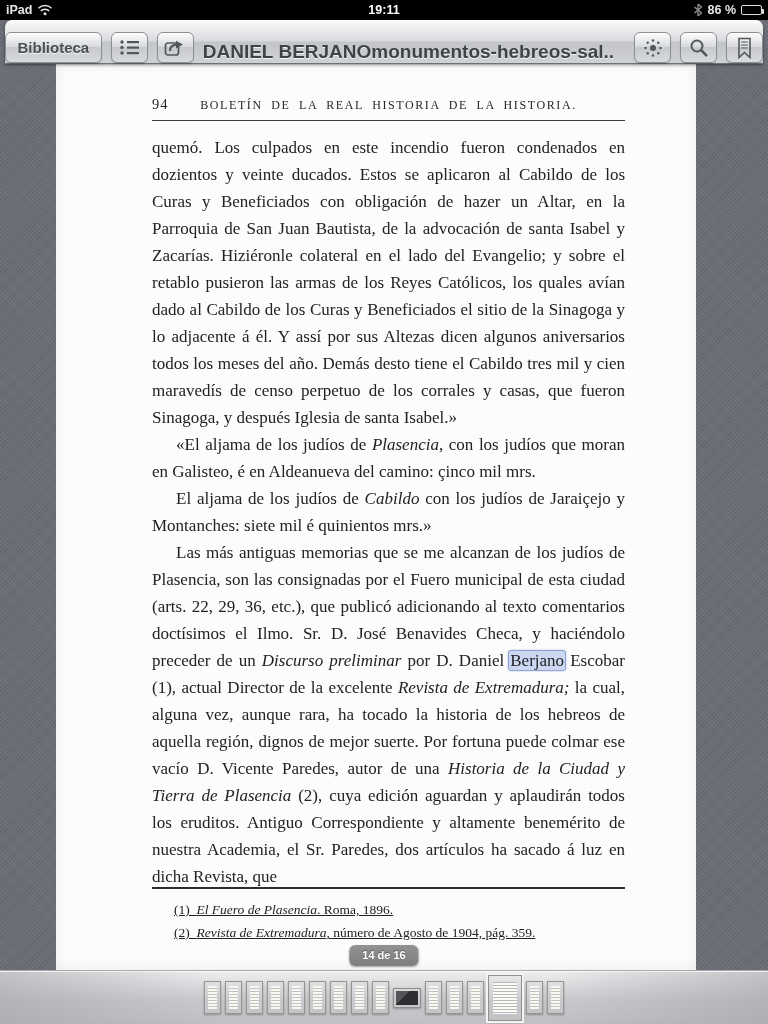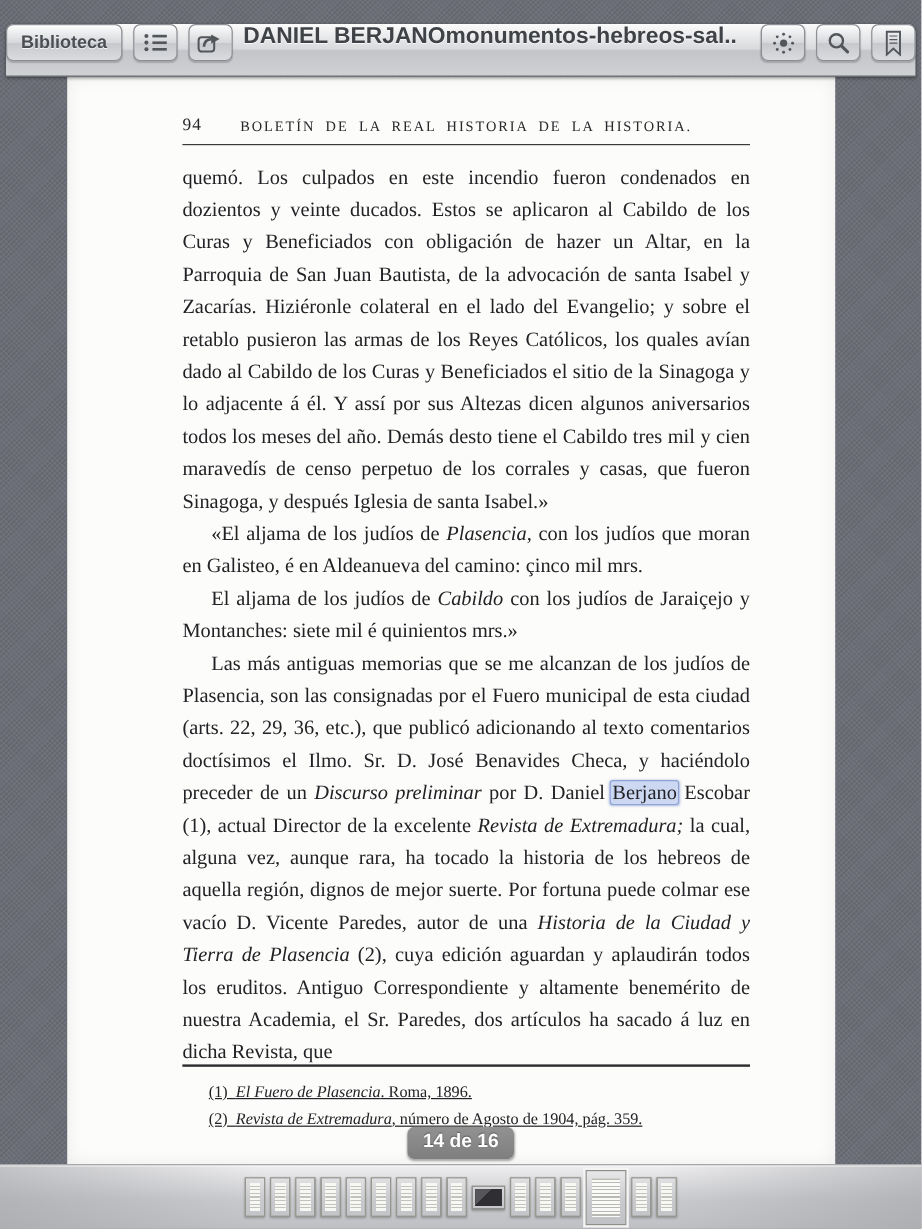--- a/index.html
+++ b/index.html
@@ -27,21 +27,21 @@
   .battery-fill { height:100%; width:82%; background:#e8e8e8; border-radius:1px; }
   .battery-nub { position:absolute; right:-3px; top:2.5px; width:2px; height:5px; background:#dcdcdc; border-radius:0 1px 1px 0; }
 
   
   .toolbar {
     position:absolute; top:20px; left:5px; right:5px; height:44px;
     border-radius:7px 7px 0 0;
     background:linear-gradient(to bottom, #fbfbfb, #d9dadd 48%, #c3c5c9 52%, #cfd1d4);
     border-bottom:1px solid #6d7074;
     box-shadow:0 1px 3px rgba(0,0,0,0.45);
-    display:flex; align-items:flex-start; gap:9px; padding:0 0; z-index:25;
+    display:flex; align-items:flex-end; gap:9px; padding:0 0; z-index:25;
   }
   .tb-btn {
     height:31px; min-width:37px; border-radius:6px; cursor:pointer;
     background:linear-gradient(to bottom, #fdfdfd, #d6d8db 50%, #c6c8cc 50%, #d9dbde);
     border:1px solid #8b8e93;
     box-shadow:inset 0 1px 0 rgba(255,255,255,0.9), 0 1px 1px rgba(0,0,0,0.18);
     color:#4a4e53; display:flex; align-items:center; justify-content:center;
     font-family:"Liberation Sans", sans-serif;
   }
   .tb-btn svg { display:block; }
@@ -91,21 +91,21 @@
     position:absolute; left:96px; right:71px; bottom:26px;
     font-size:13.5px; line-height:23px;
   }
   .footnote-rule { border-top:2px solid #2c2c2e; margin-bottom:9px; }
   .footnote-line { padding-left:22px; text-align:left;text-decoration:underline; }
 
   
   .page-badge {
     position:absolute; left:50%; transform:translateX(-50%); bottom:58px;
     background:linear-gradient(to bottom, #929292, #7e7e7e);
-    color:#fff; font-size:16px; font-weight:bold;
+    color:#fff; font-size:11px; font-weight:bold;
     padding:4px 13px 5px; border-radius:6px;
     text-shadow:0 -1px 1px rgba(0,0,0,0.4);
     box-shadow:0 1px 2px rgba(0,0,0,0.35); z-index:20;
   }
 
   
   .thumb-bar {
     position:absolute; left:0; right:0; bottom:0; height:54px; z-index:22;
     background:
       linear-gradient(to right, rgba(160,161,165,0.55), rgba(236,237,239,0) 28%, rgba(236,237,239,0) 72%, rgba(160,161,165,0.55)),
@@ -134,20 +134,40 @@
     box-shadow:0 0 0 2px #f4f4f4, 0 1px 3px rgba(0,0,0,0.4);
     background-image:repeating-linear-gradient(to bottom, #b9b9b2 0 1px, transparent 1px 3px);
     background-clip:content-box; padding:6px 4px;
   }
 </style>
 </head>
 <body>
 
 <div class="screen">
 
+  <div class="status-bar">
+    <div class="sb-left">
+      <span>iPad</span>
+      <svg width="16" height="12" viewBox="0 0 16 12">
+        <path d="M1.5 4.2 A 9.2 9.2 0 0 1 14.5 4.2" stroke="#e6e6e6" stroke-width="1.5" fill="none"></path>
+        <path d="M3.8 6.9 A 5.9 5.9 0 0 1 12.2 6.9" stroke="#e6e6e6" stroke-width="1.5" fill="none"></path>
+        <circle cx="8" cy="9.8" r="1.5" fill="#e6e6e6"></circle>
+      </svg>
+    </div>
+    <div class="sb-center">19:11</div>
+    <div class="sb-right">
+      <svg width="10" height="14" viewBox="0 0 10 14">
+        <path d="M5 1 V13 M5 1 L8.5 4 L1.5 10 M1.5 4 L8.5 10 L5 13" stroke="#8f8f8f" stroke-width="1.3" fill="none"></path>
+      </svg>
+      <span>86 %</span>
+      <span class="battery-body">
+        <span class="battery-fill"></span><span class="battery-nub"></span>
+      </span>
+    </div>
+  </div>
 
   <div class="toolbar">
     <button class="tb-btn btn-library">Biblioteca</button>
     <button class="tb-btn">
       <svg width="21" height="17" viewBox="0 0 21 17">
         <circle cx="3" cy="3" r="1.7" class="icon-fill"></circle>
         <circle cx="3" cy="8.5" r="1.7" class="icon-fill"></circle>
         <circle cx="3" cy="14" r="1.7" class="icon-fill"></circle>
         <rect x="8" y="2" width="12" height="2.2" class="icon-fill"></rect>
         <rect x="8" y="7.5" width="12" height="2.2" class="icon-fill"></rect>

